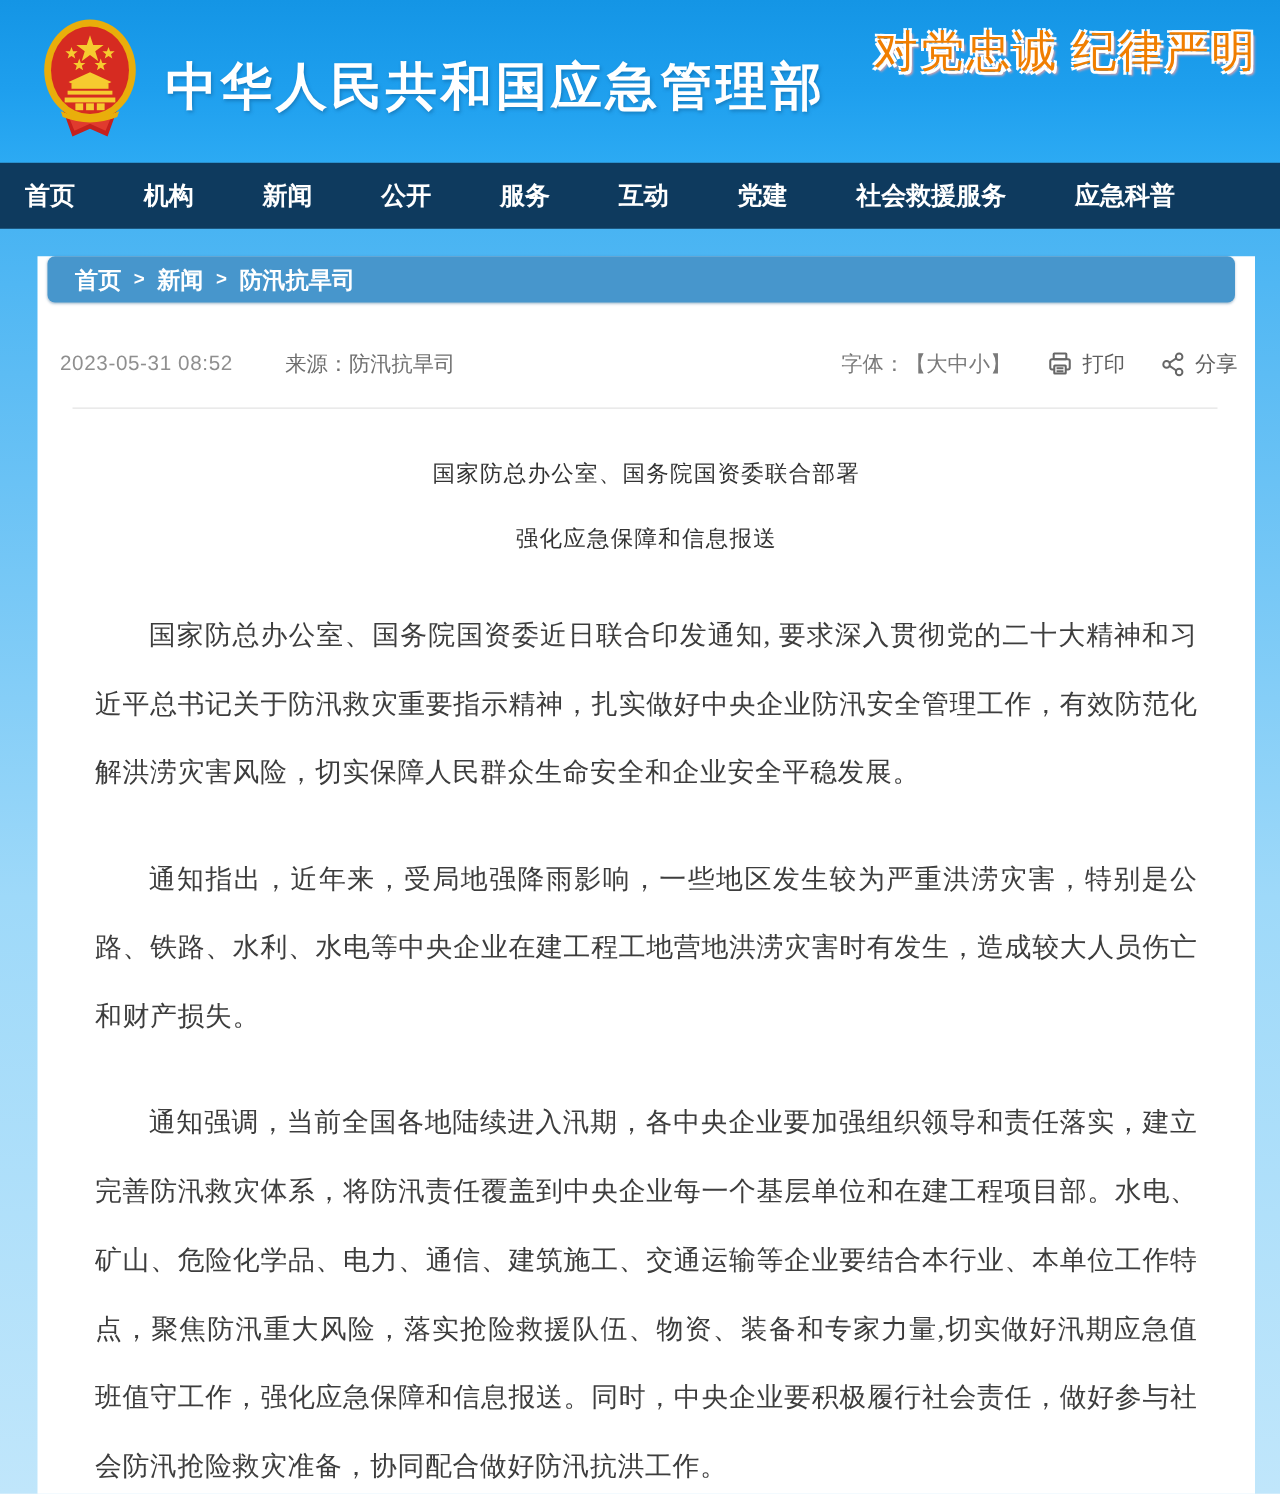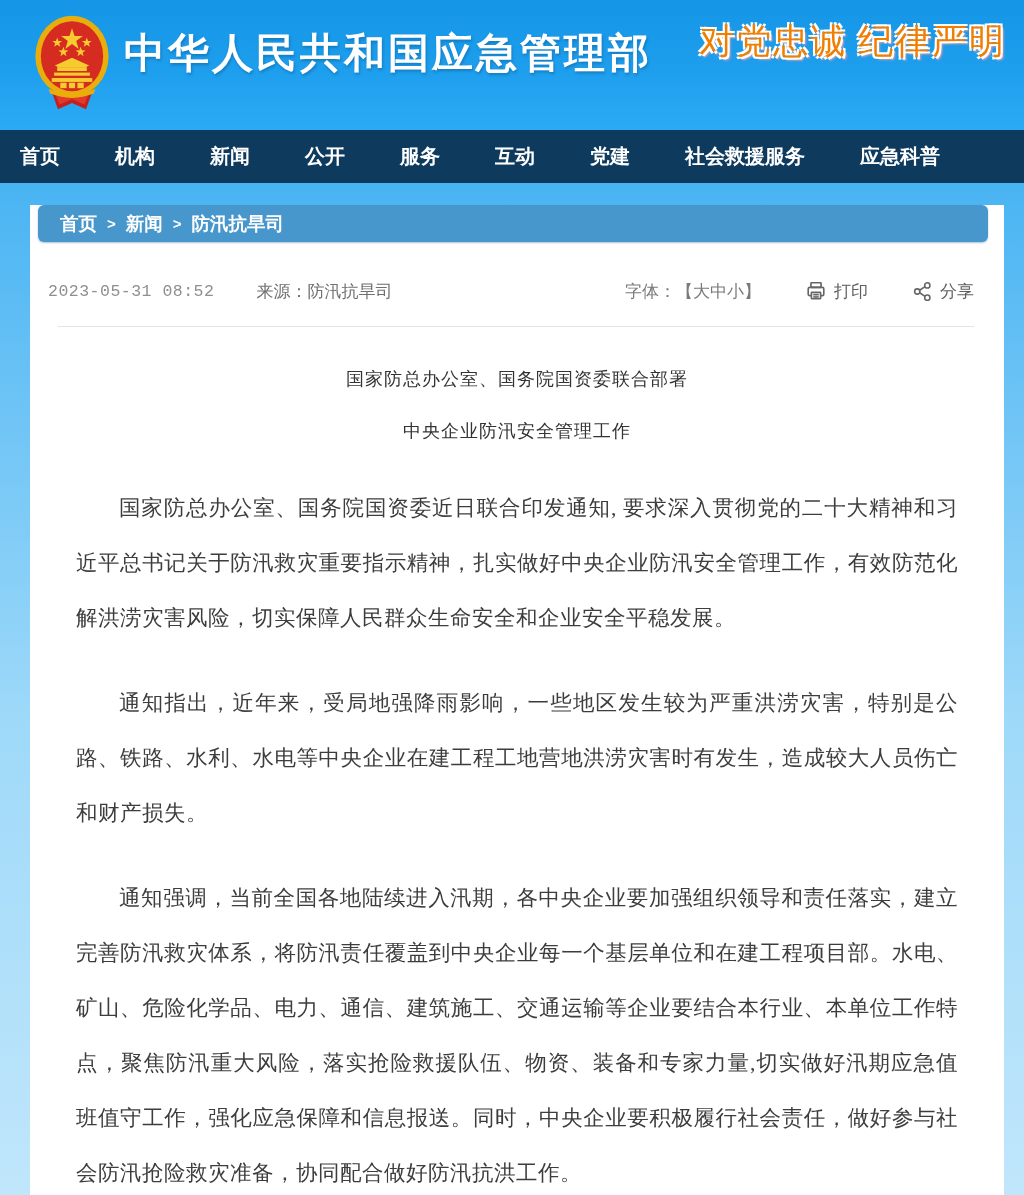--- a/index.html
+++ b/index.html
@@ -9,21 +9,21 @@
     background:linear-gradient(180deg,#2aa7f0 0%,#5cbcf4 25%,#9ed9f9 60%,#c0e6fb 100%);
     overflow:hidden;
   }
 
   
   .site-header {
     position:relative; height:130px;
     background:linear-gradient(180deg,#1495e5 0%,#1e9fee 55%,#2caaf3 100%);
   }
   .emblem { position:absolute; left:33px; top:11px; width:78px; height:106px; }
-  .brand { position:absolute; left:124px; top:26px; width:545px; }
+  .brand { position:absolute; left:124px; top:42px; width:545px; text-align:center; }
   .brand-title {
     color:#fff; font-size:41px; font-weight:bold; letter-spacing:3px;
     text-shadow:1px 2px 3px rgba(0,60,110,.35); white-space:nowrap;
   }
   .brand-sub {
     margin-top:12px; color:#fff; font-size:16.5px;
     font-family:"Liberation Serif", serif; white-space:nowrap;
   }
   .slogan { position:absolute; right:18px; top:17px; text-align:center; }
   .slogan div {
@@ -51,25 +51,25 @@
   .breadcrumb {
     margin:22px 16px 0 8px; height:37px; background:#4796cc; border-radius:6px;
     display:flex; align-items:center; padding-left:22px; gap:10px;
     box-shadow:0 1px 2px rgba(20,80,130,.35);
   }
   .crumb { color:#fff; font-size:18.5px; font-weight:bold; cursor:pointer; }
   .crumb-sep { color:#fff; font-size:15px; font-weight:bold; }
 
   
   .meta-row {
-    display:flex; align-items:center; margin:34px 30px 0 18px; height:30px;font-family:Liberation Mono, monospace;
+    display:flex; align-items:center; margin:34px 14px 0 18px; height:30px;
   }
   .meta-date { color:#8f8f8f; font-size:16.5px; letter-spacing:.5px; }
   .meta-source { color:#6f6f6f; font-size:17px; margin-left:42px; }
-  .meta-right { margin-left:auto; display:flex; align-items:center; gap:26px; }
+  .meta-right { margin-left:auto; display:flex; align-items:center; gap:10px; }
   .font-size-ctl { color:#7a7a7a; font-size:17px; }
   .font-size-ctl .opts { cursor:pointer; }
   .tool-btn {
     display:flex; align-items:center; gap:7px; color:#5f5f5f; font-size:17px;
     cursor:pointer; margin-left:18px;
   }
   .tool-btn svg { display:block; }
 
   .meta-divider { border-bottom:1px solid #e4e4e4; margin:20px 30px 0 28px; }
 
@@ -173,21 +173,21 @@
         </svg>
         <span>分享</span>
       </span>
     </div>
   </div>
 
   <div class="meta-divider"></div>
 
   <div class="article">
     <h1 class="article-title line1">国家防总办公室、国务院国资委联合部署</h1>
-    <h1 class="article-title line2">中央企业防汛安全管理工作</h1>
+    <h1 class="article-title line2">强化应急保障和信息报送</h1>
 
     <div class="article-body">
       <p>国家防总办公室、国务院国资委近日联合印发通知, 要求深入贯彻党的二十大精神和习近平总书记关于防汛救灾重要指示精神，扎实做好中央企业防汛安全管理工作，有效防范化解洪涝灾害风险，切实保障人民群众生命安全和企业安全平稳发展。</p>
       <p>通知指出，近年来，受局地强降雨影响，一些地区发生较为严重洪涝灾害，特别是公路、铁路、水利、水电等中央企业在建工程工地营地洪涝灾害时有发生，造成较大人员伤亡和财产损失。</p>
       <p>通知强调，当前全国各地陆续进入汛期，各中央企业要加强组织领导和责任落实，建立完善防汛救灾体系，将防汛责任覆盖到中央企业每一个基层单位和在建工程项目部。水电、矿山、危险化学品、电力、通信、建筑施工、交通运输等企业要结合本行业、本单位工作特点，聚焦防汛重大风险，落实抢险救援队伍、物资、装备和专家力量,切实做好汛期应急值班值守工作，强化应急保障和信息报送。同时，中央企业要积极履行社会责任，做好参与社会防汛抢险救灾准备，协同配合做好防汛抗洪工作。</p>
 
     </div>
   </div>
 
 </div>

